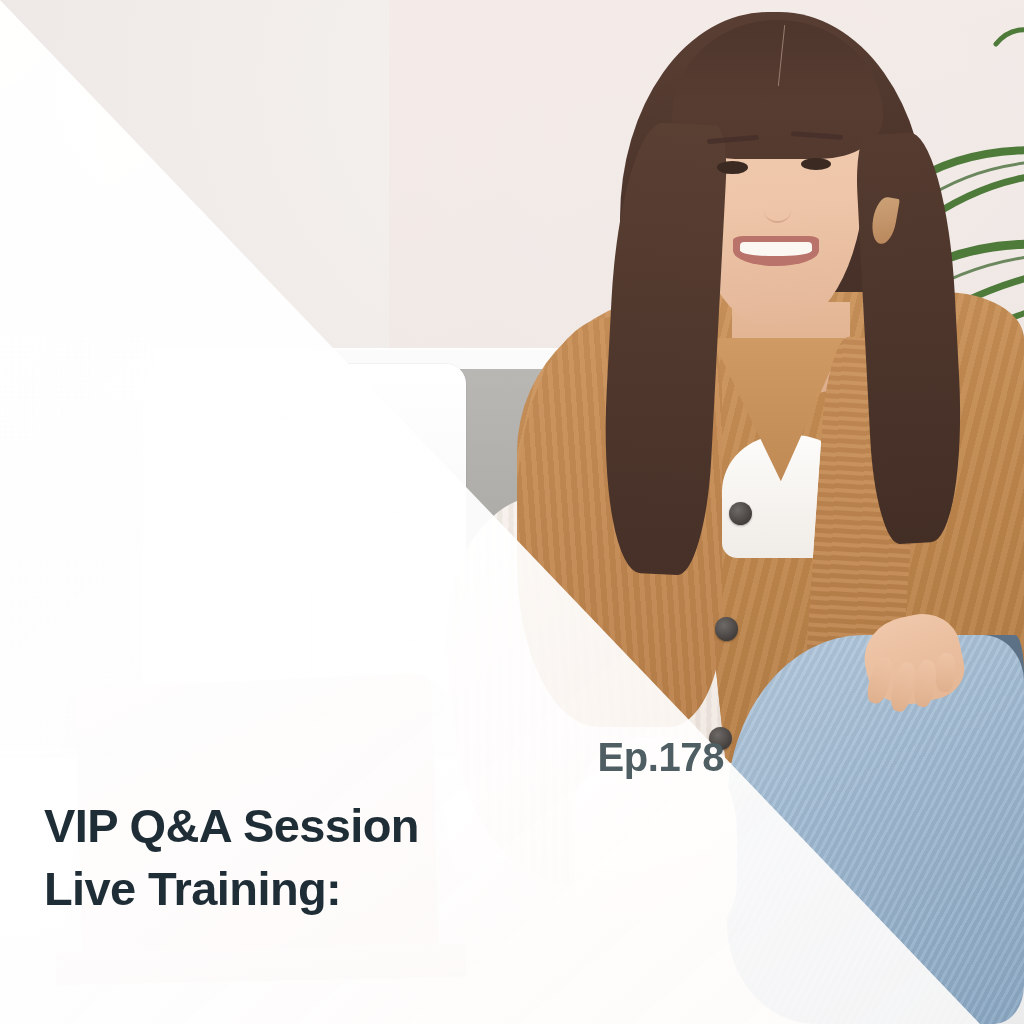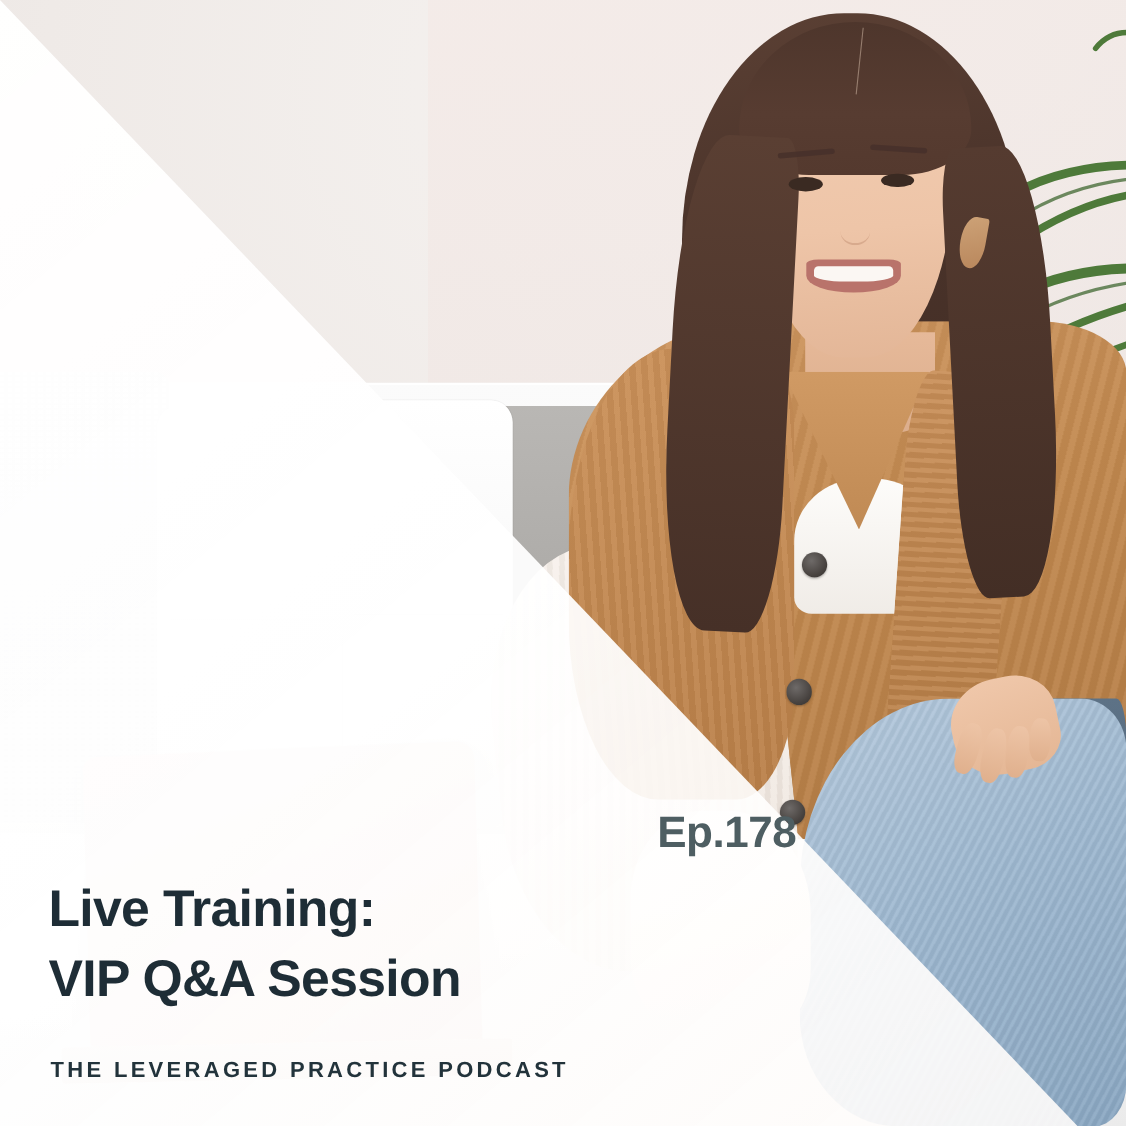--- a/index.html
+++ b/index.html
@@ -500,20 +500,19 @@
 
     <div class="laptop"></div>
     <div class="laptop-base"></div>
   </div>
 
   <div class="overlay2"></div>
 
   <div class="text-block">
     <p class="ep" style="color: rgb(78, 94, 98);">Ep.178</p>
     <h1 class="title" style="color: rgb(30, 45, 54);">
+      <span class="line">VIP Q&amp;A Session</span>
       <span class="line">Live Training:</span>
-      <span class="line">VIP Q&amp;A Session</span>
     </h1>
   </div>
 
-  <p class="tagline" style="color: rgb(34, 51, 59);">THE LEVERAGED PRACTICE PODCAST</p>
 
 </div>
 
 </body></html>

